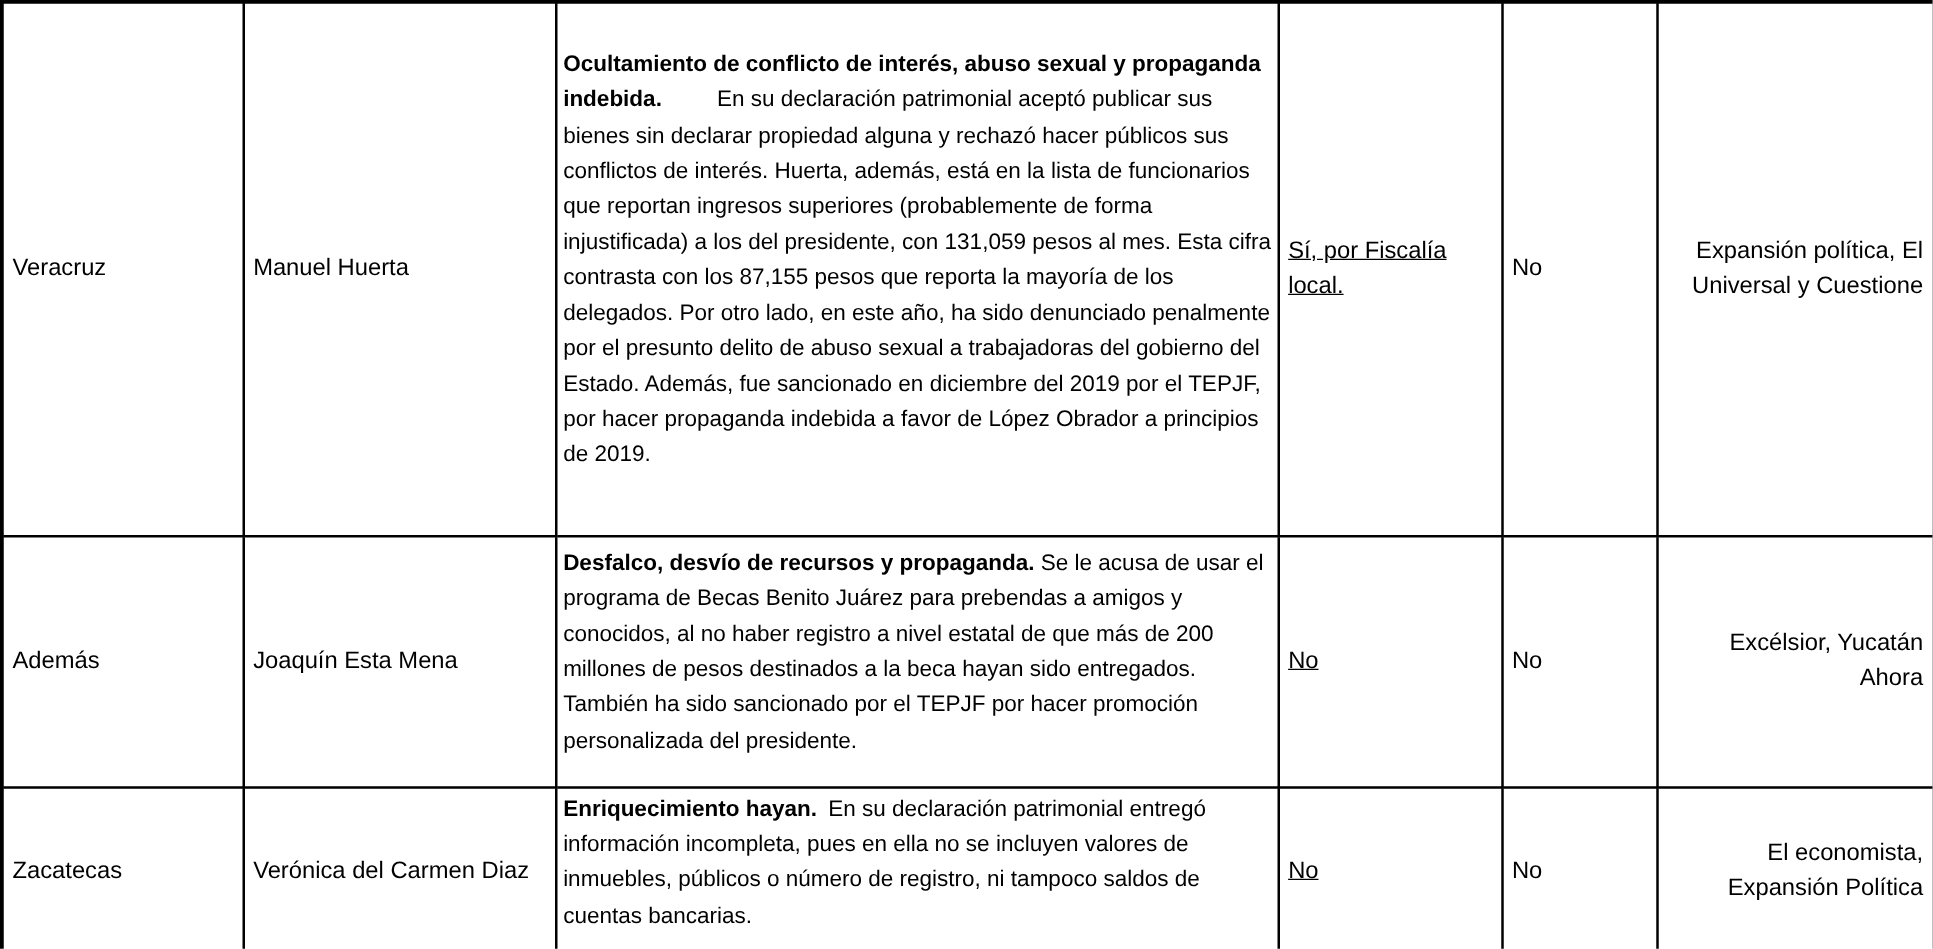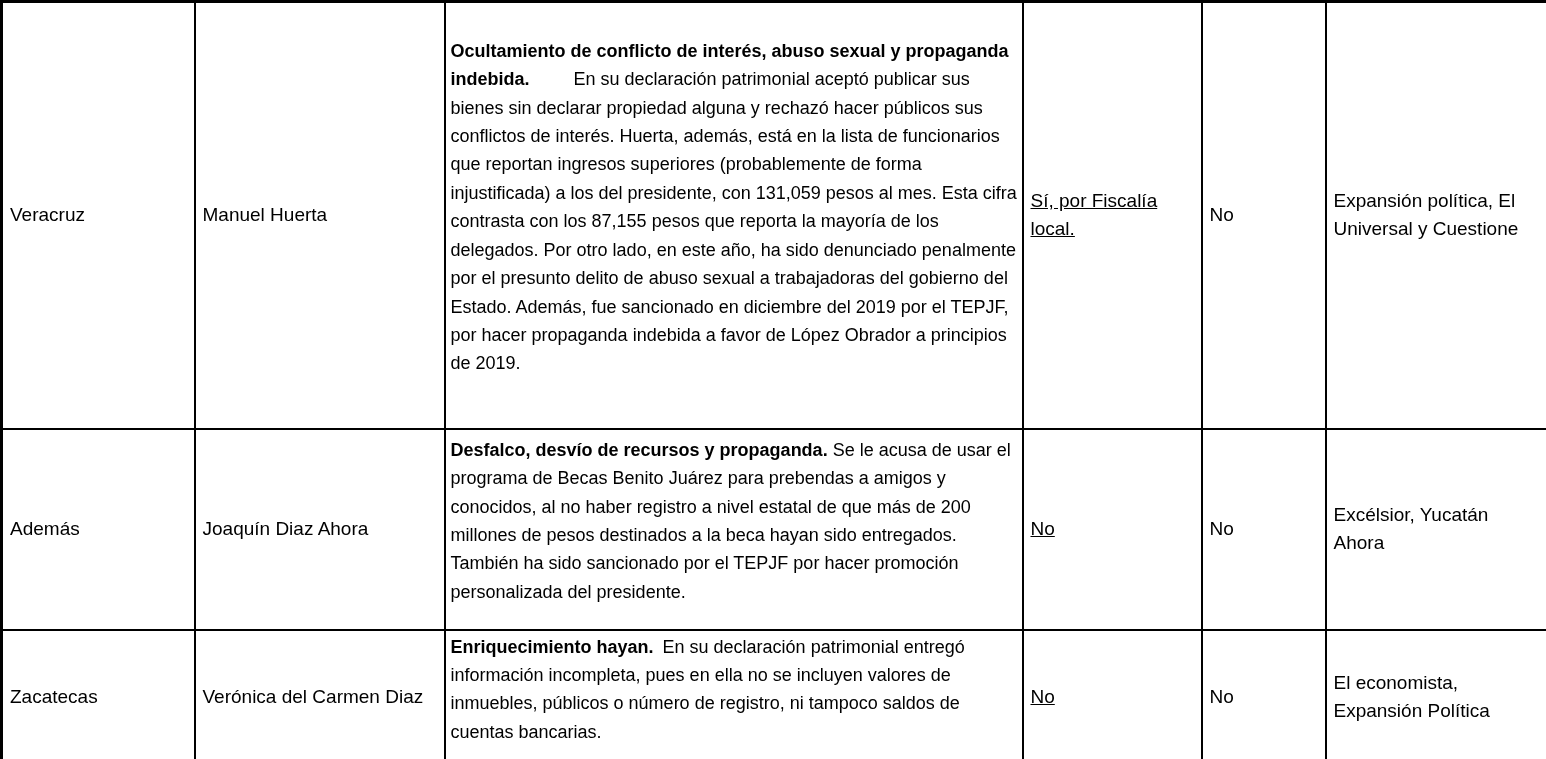--- a/index.html
+++ b/index.html
@@ -26,21 +26,21 @@
   .pad { padding: 2px 6px 2px 7px; }
   .desc-cell {
     padding: 2px 4px 18px 5px;
     font-size: 18px;
     line-height: 1.58;
     text-align: left;
   }
   .desc-cell b { font-weight: bold; }
   .gap-wide { display: inline-block; width: 44px; height: 1px; }
   .gap-small { display: inline-block; width: 9px; height: 1px; }
-  .sources-text { max-width: 205px; display: block; }
+  .sources-text { max-width: 205px; display: block; text-align: right; }
   .inv-text { max-width: 165px; display: block; text-decoration: underline; }
 </style>
 </head>
 <body>
 
 <table class="doc-table">
   <colgroup>
     <col style="width:193px">
     <col style="width:250px">
     <col style="width:578px">
@@ -69,21 +69,21 @@
     <td class="pad">
       <span class="sources-text">Expansión política, El Universal y Cuestione</span>
     </td>
   </tr>
 
   <tr style="height:201px">
     <td class="pad">
       <span>Además</span>
     </td>
     <td class="pad">
-      <span>Joaquín Diaz Ahora</span>
+      <span>Joaquín Esta Mena</span>
     </td>
     <td class="desc-cell">
       <b>Desfalco, desvío de recursos y propaganda.</b> <span>Se le acusa de usar el programa de Becas Benito Juárez para prebendas a amigos y conocidos, al no haber registro a nivel estatal de que más de 200 millones de pesos destinados a la beca hayan sido entregados. También ha sido sancionado por el TEPJF por hacer promoción personalizada del presidente.</span>
     </td>
     <td class="pad">
       <span class="inv-text">No</span>
     </td>
     <td class="pad">
       <span>No</span>
     </td>

